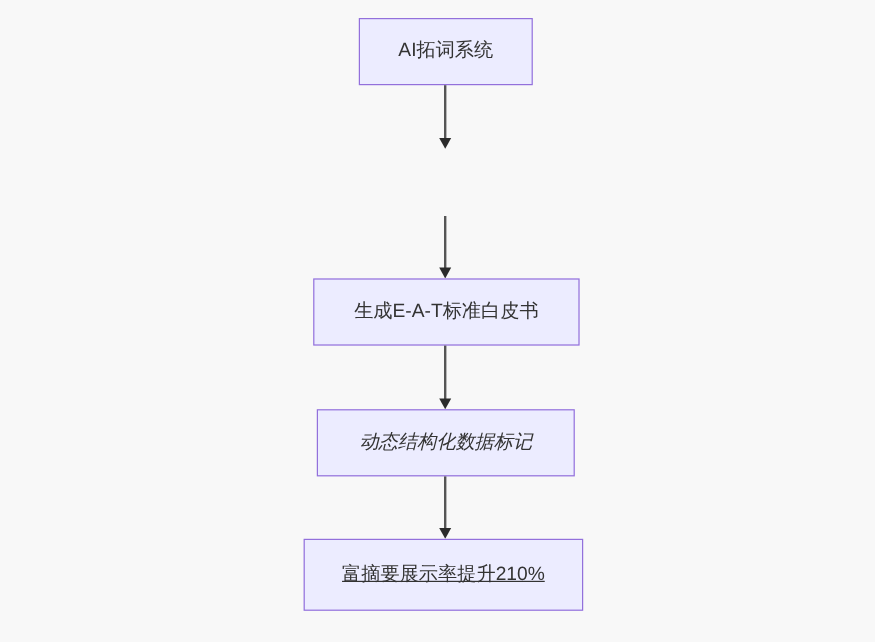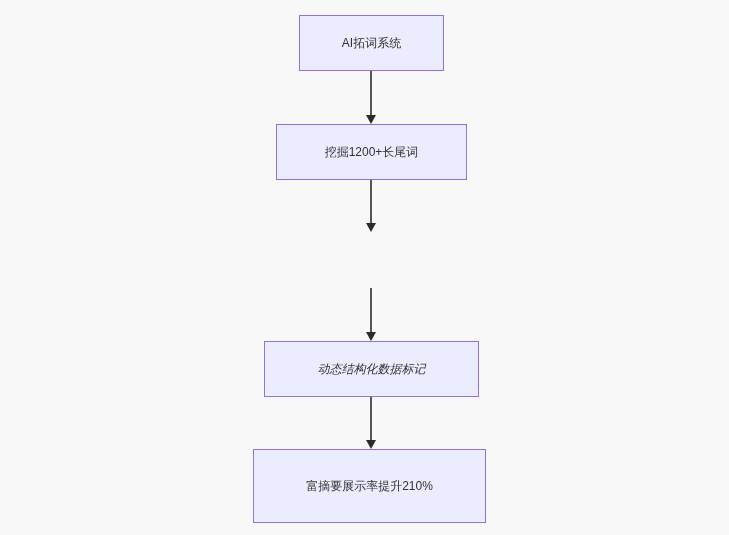--- a/index.html
+++ b/index.html
@@ -14,33 +14,33 @@
     height: 535px;
     background: #f8f8f8;
     overflow: hidden;
   }
   .flow-node {
     position: absolute;
     box-sizing: border-box;
     background: #ECECFF;
     border: 1px solid #9370DB;
     color: #333333;
-    font-size: 12px;
+    font-size: 16px;
     line-height: 1;
     display: flex;
     align-items: center;
     justify-content: center;
     text-align: center;
     white-space: nowrap;
   }
   .node1 { left: 299px; top: 15px;  width: 145px; height: 56px; }
   .node2 { left: 276px; top: 124px; width: 191px; height: 56px; }
   .node3 { left: 261px; top: 232px; width: 222px; height: 56px; }
   .node4 { left: 264px; top: 341px; width: 215px; height: 56px; font-style: italic; }
-  .node5 { left: 253px; top: 449px; width: 233px; height: 74px; }
+  .node5 { left: 253px; top: 449px; width: 233px; height: 60px; text-decoration: underline; }
 
   .flow-arrow {
     position: absolute;
     width: 12px;
     left: 365px;
   }
   .arrow1 { top: 71px;  height: 53px; }
   .arrow2 { top: 180px; height: 52px; }
   .arrow3 { top: 288px; height: 53px; }
   .arrow4 { top: 397px; height: 52px; }
@@ -71,29 +71,29 @@
 
   <div class="flow-node node1">
     <span>AI拓词系统</span>
   </div>
 
   <div class="flow-arrow arrow1">
     <div class="arrow-line"></div>
     <div class="arrow-head"></div>
   </div>
 
-  <div class="flow-node node2">
-    <span>挖掘1200+长尾词</span>
-  </div>
 
   <div class="flow-arrow arrow2">
     <div class="arrow-line"></div>
     <div class="arrow-head"></div>
   </div>
 
+  <div class="flow-node node3">
+    <span>生成E-A-T标准白皮书</span>
+  </div>
 
   <div class="flow-arrow arrow3">
     <div class="arrow-line"></div>
     <div class="arrow-head"></div>
   </div>
 
   <div class="flow-node node4">
     <span>动态结构化数据标记</span>
   </div>
 

